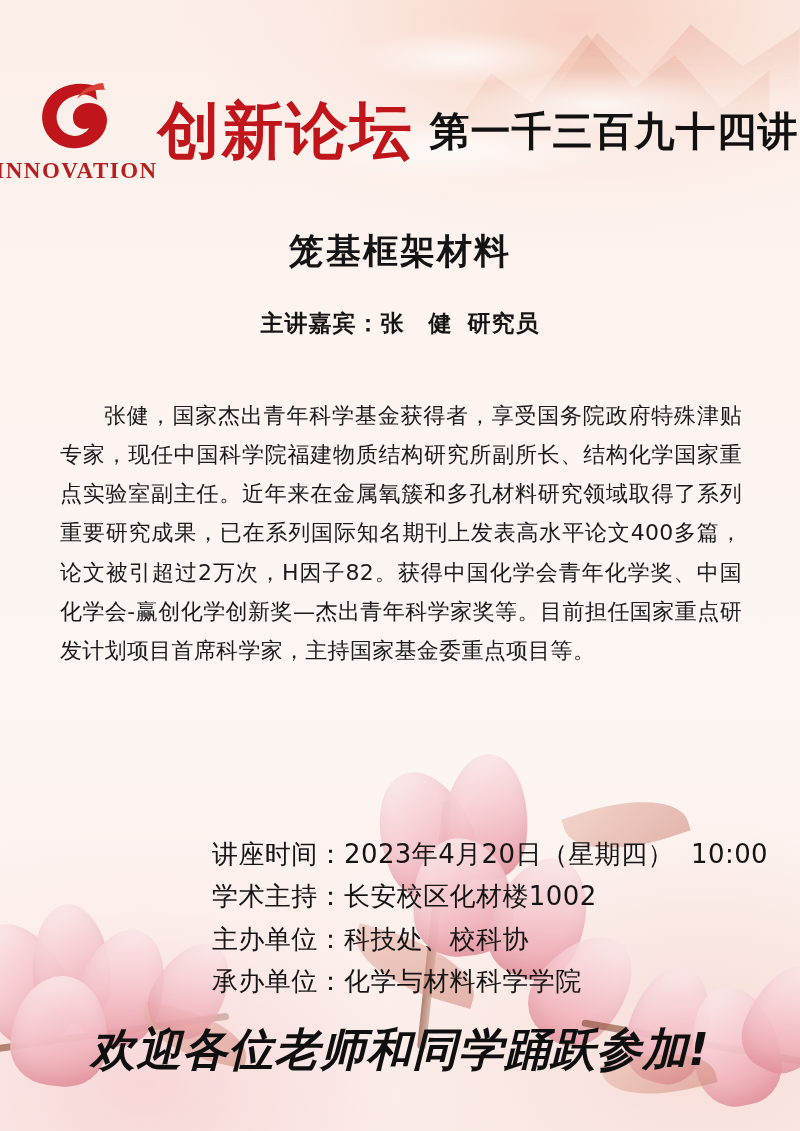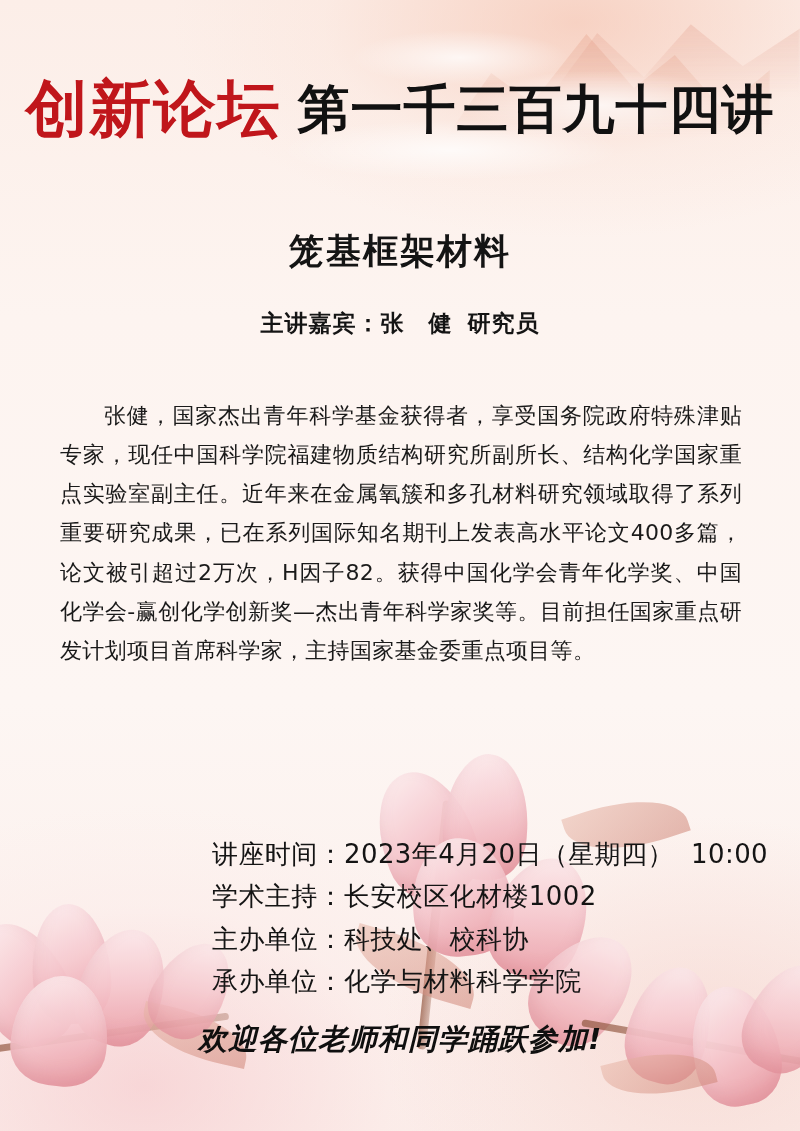--- a/index.html
+++ b/index.html
@@ -122,21 +122,21 @@
     font-weight: 700;
     font-size: 62px;
     color: #c0161b;
     letter-spacing: 2px;
     line-height: 1;
     margin-right: 16px;
   }
   .brand-session {
     font-family: "DejaVu Sans", "Liberation Sans", sans-serif;
     font-weight: 700;
-    font-size: 52px;
+    font-size: 40px;
     color: #111;
     letter-spacing: 1px;
     line-height: 1;
   }
 
   .talk-title {
     position: absolute;
     top: 228px;
     width: 800px;
     text-align: center;
@@ -187,21 +187,21 @@
   }
   .details div { white-space: pre; }
 
   .welcome {
     position: absolute;
     top: 1020px;
     width: 800px;
     text-align: center;
     font-family: "DejaVu Sans", "Liberation Sans", sans-serif;
     font-weight: 700;
-    font-size: 29px;
+    font-size: 45px;
     color: #0f0f0f;
     letter-spacing: 1px;
     font-style: italic;
   }
 </style>
 </head>
 <body>
 
 <div class="poster">
 
@@ -236,20 +236,29 @@
     <div class="branch" style="left:-20px; top:80px; width:240px; height:7px; transform:rotate(10deg);"></div>
     <div class="petal" style="left:30px; top:6px; width:80px; height:118px; transform:rotate(16deg);"></div>
     <div class="petal" style="left:92px; top:26px; width:86px; height:120px; transform:rotate(-12deg);"></div>
     <div class="petal" style="left:150px; top:2px; width:76px; height:112px; transform:rotate(26deg); opacity:0.85;"></div>
     <div class="leaf" style="left:4px; top:92px; width:110px; height:44px; transform:rotate(-14deg);"></div>
   </div>
 
   <div class="content">
 
     <div class="header">
+      <div class="logo-block">
+        <div class="logo-mark">
+          <svg width="88" height="76" viewBox="0 0 88 76" xmlns="http://www.w3.org/2000/svg" aria-hidden="true">
+            <path d="M62 8 C44 2, 20 8, 12 26 C3 46, 16 68, 38 70 C58 72, 74 58, 74 42 C74 32, 67 25, 56 25 C46 25, 39 32, 40 41 C41 49, 49 53, 56 50 C49 61, 34 60, 27 50 C19 38, 26 22, 41 18 C50 15, 58 17, 64 22 Z" fill="#c0161b"></path>
+            <path d="M70 5 C58 6, 48 12, 44 21 C52 14, 62 11, 72 12 Z" fill="#d9443a"></path>
+          </svg>
+        </div>
+        <div class="logo-word">INNOVATION</div>
+      </div>
       <div class="brand-cn">创新论坛</div>
       <div class="brand-session">第一千三百九十四讲</div>
     </div>
 
     <div class="talk-title">笼基框架材料</div>
 
     <div class="people">
       <div>主讲嘉宾：张　健  研究员</div>
     </div>
 

